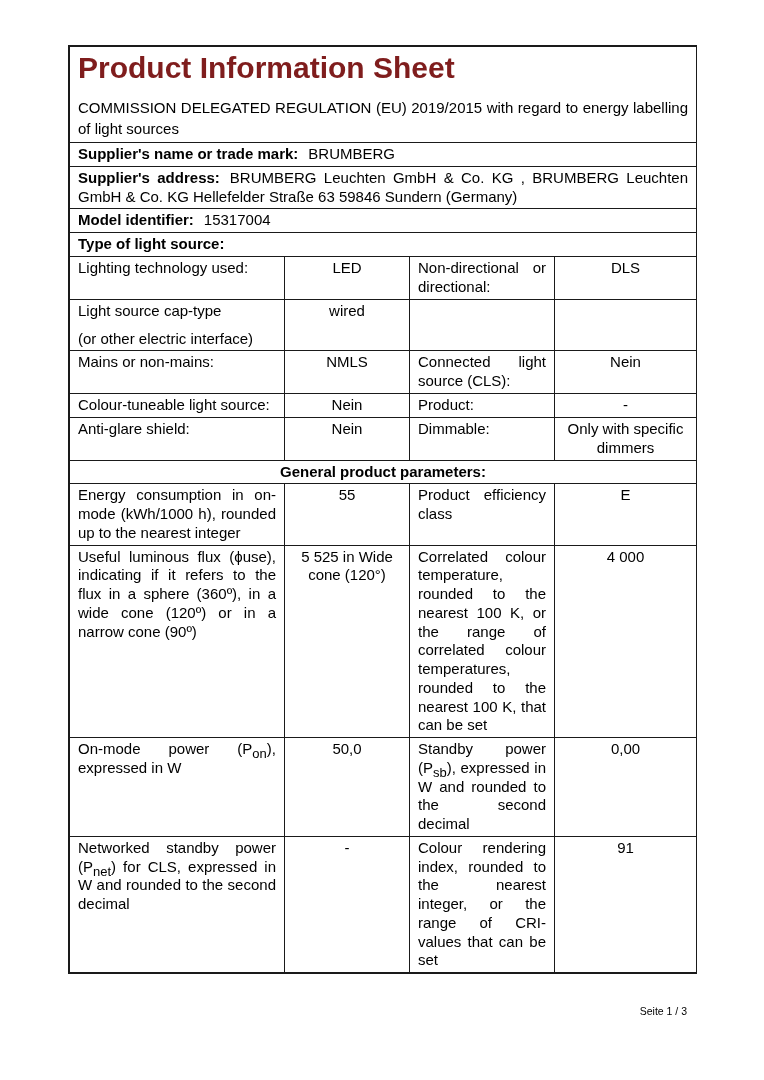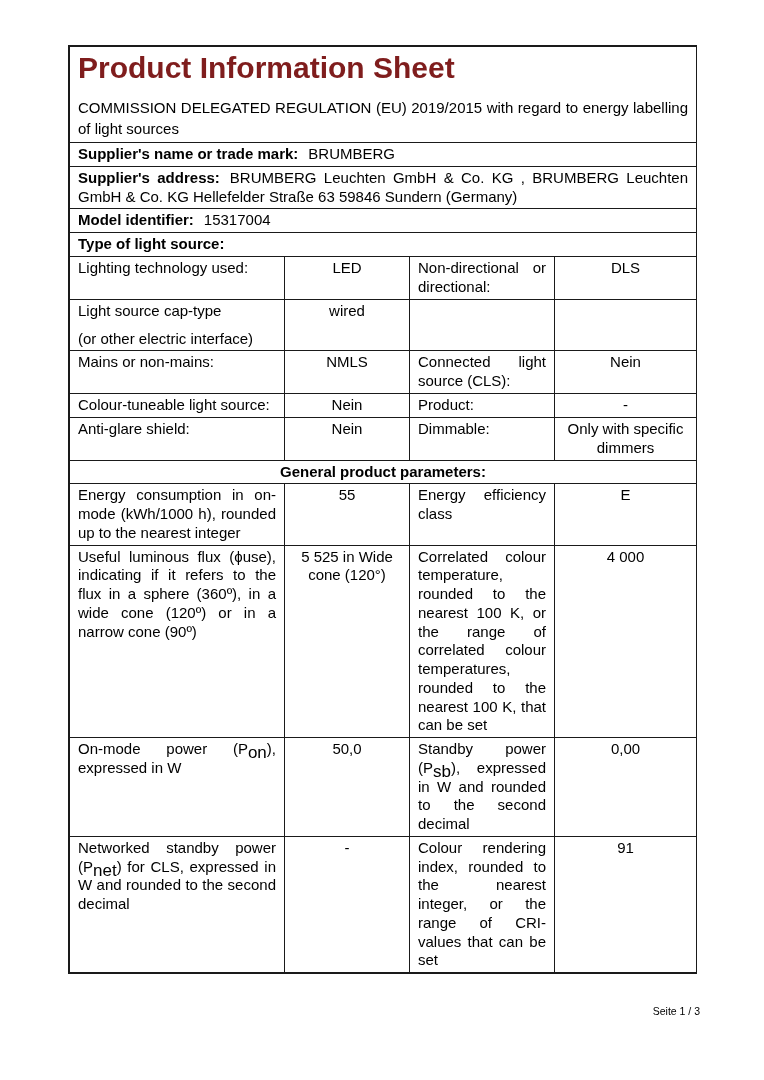--- a/index.html
+++ b/index.html
@@ -58,28 +58,28 @@
   td.span-heading {
     font-weight: bold;
     text-align: center;
     padding: 1px 8px;
   }
   
   td.p { text-align: justify; }
   td.v { text-align: center; }
   td.colhead { padding: 1px 8px; }
   .gap-line { margin-top: 9px; }
-  sub { font-size: 17px; line-height: 0; }
+  sub { font-size: 13px; line-height: 0; }
   tr.tall-a td { height: 38px; }
   tr.tall-b td { height: 38px; }
   
   .footer {
     position: absolute;
     top: 1005px;
-    left: 73px;
+    left: 60px;
     width: 627px;
     text-align: right;
     font-size: 10.5px;
     color: #000000;
   }
 </style>
 </head>
 <body>
 
 <div class="page">
@@ -160,21 +160,21 @@
 
 
 
       <tr>
         <td class="span-heading" colspan="4">General product parameters:</td>
       </tr>
 
       <tr>
         <td class="p">Energy consumption in on-mode (kWh/1000 h), rounded up to the nearest integer</td>
         <td class="v">55</td>
-        <td class="p">Energy efficiency class</td>
+        <td class="p">Product efficiency class</td>
         <td class="v">E</td>
       </tr>
       <tr>
         <td class="p">Useful luminous flux (ϕuse), indicating if it refers to the flux in a sphere (360º), in a wide cone (120º) or in a narrow cone (90º)</td>
         <td class="v">5 525 in Wide cone (120°)</td>
         <td class="p">Correlated colour temperature, rounded to the nearest 100 K, or the range of correlated colour temperatures, rounded to the nearest 100 K, that can be set</td>
         <td class="v">4 000</td>
       </tr>
       <tr>
         <td class="p"><span>On-mode power (P</span><sub>on</sub><span>), expressed in W</span></td>

